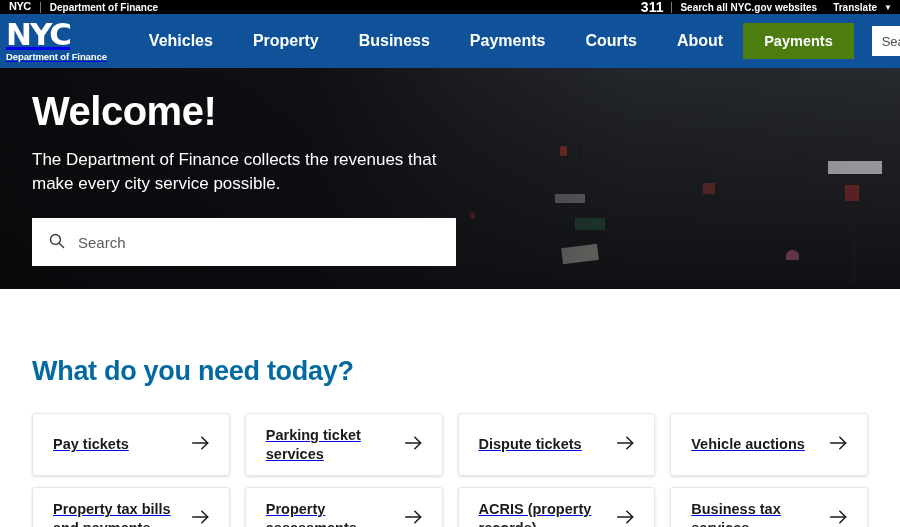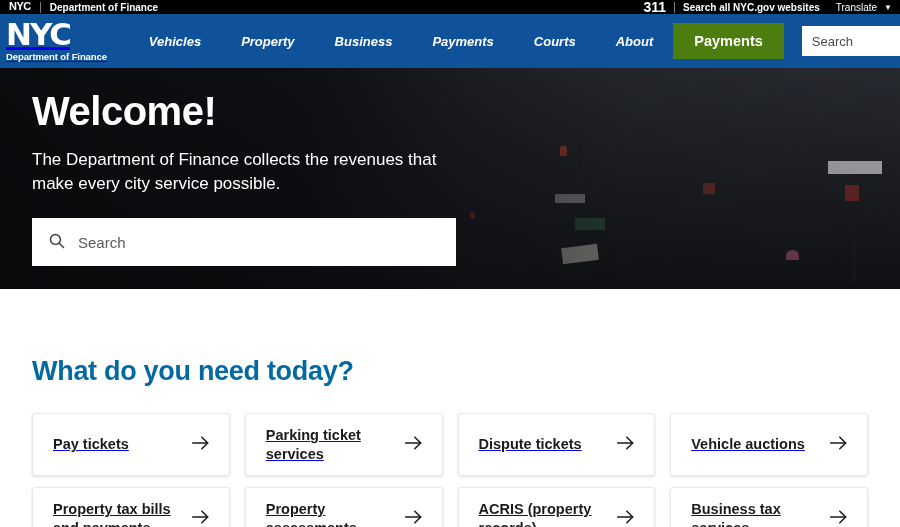--- a/index.html
+++ b/index.html
@@ -42,21 +42,21 @@
   .citybar-right {
     margin-left: auto;
     display: flex; align-items: center;
     padding-right: 8px;
     white-space: nowrap;
   }
   .citybar-311 { font-size: 14px; font-weight: bold; }
   .citybar-sep { width:1px; height:11px; background:#7a7a7a; margin: 0 8px; }
   .citybar-searchall { font-size: 10px; font-weight: bold; }
   .citybar-translate {
-    font-size: 10px; font-weight: normal; margin-left: 16px;
+    font-size: 10px; font-weight: bold; margin-left: 16px;
     display:flex; align-items:center; gap:7px;
   }
   .citybar-caret { font-size: 8px; }
 
   
   .navbar {
     height: 54px;
     background: #0f5299;
     display: flex;
     align-items: center;
@@ -89,27 +89,26 @@
     white-space: nowrap;
   }
   .nav-links {
     display: flex;
     align-items: center;
     gap: 0;
     margin-left: 22px;
   }
   .nav-link {
     color: #ffffff;
-    font-size: 13px;
+    font-size: 16px;
     font-weight: bold;
     text-decoration: none;
     padding: 6px 20px;
     white-space: nowrap;
     cursor: pointer;
-    font-style: italic;
   }
   .nav-right {
     margin-left: auto;
     display: flex;
     align-items: center;
     height: 100%;
     padding-right: 0;
   }
   .payments-btn {
     background: #4d7c0f;

